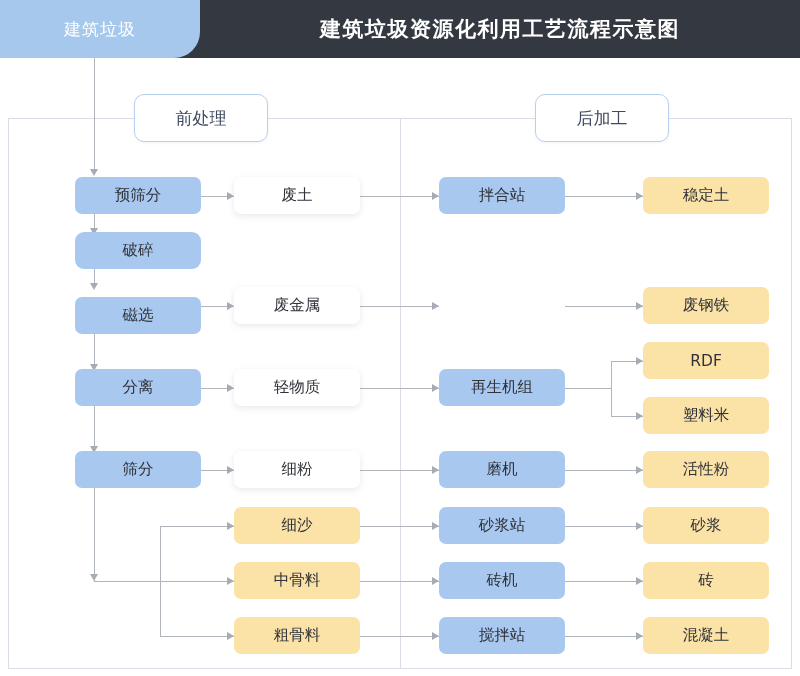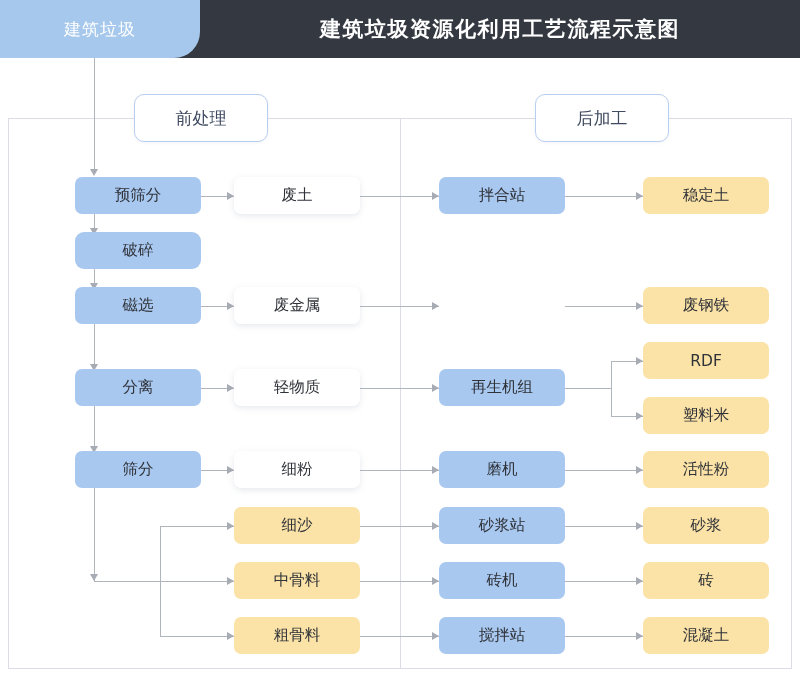--- a/index.html
+++ b/index.html
@@ -248,21 +248,21 @@
 
   <div class="ln h" style="left:565px; top:636px; width:78px;"></div>
   <div class="arrow right" style="left:636px; top:632px;"></div>
 
   <div class="node blue col-a" style="top:177px;">
     <span>预筛分</span>
   </div>
   <div class="node blue col-a" style="top:232px;border-radius:9px;">
     <span>破碎</span>
   </div>
-  <div class="node blue col-a" style="top:287px;">
+  <div class="node blue col-a" style="top:297px;">
     <span>磁选</span>
   </div>
   <div class="node blue col-a" style="top:369px;">
     <span>分离</span>
   </div>
   <div class="node blue col-a" style="top:451px;">
     <span>筛分</span>
   </div>
 
   <div class="node white col-b" style="top:177px;">

